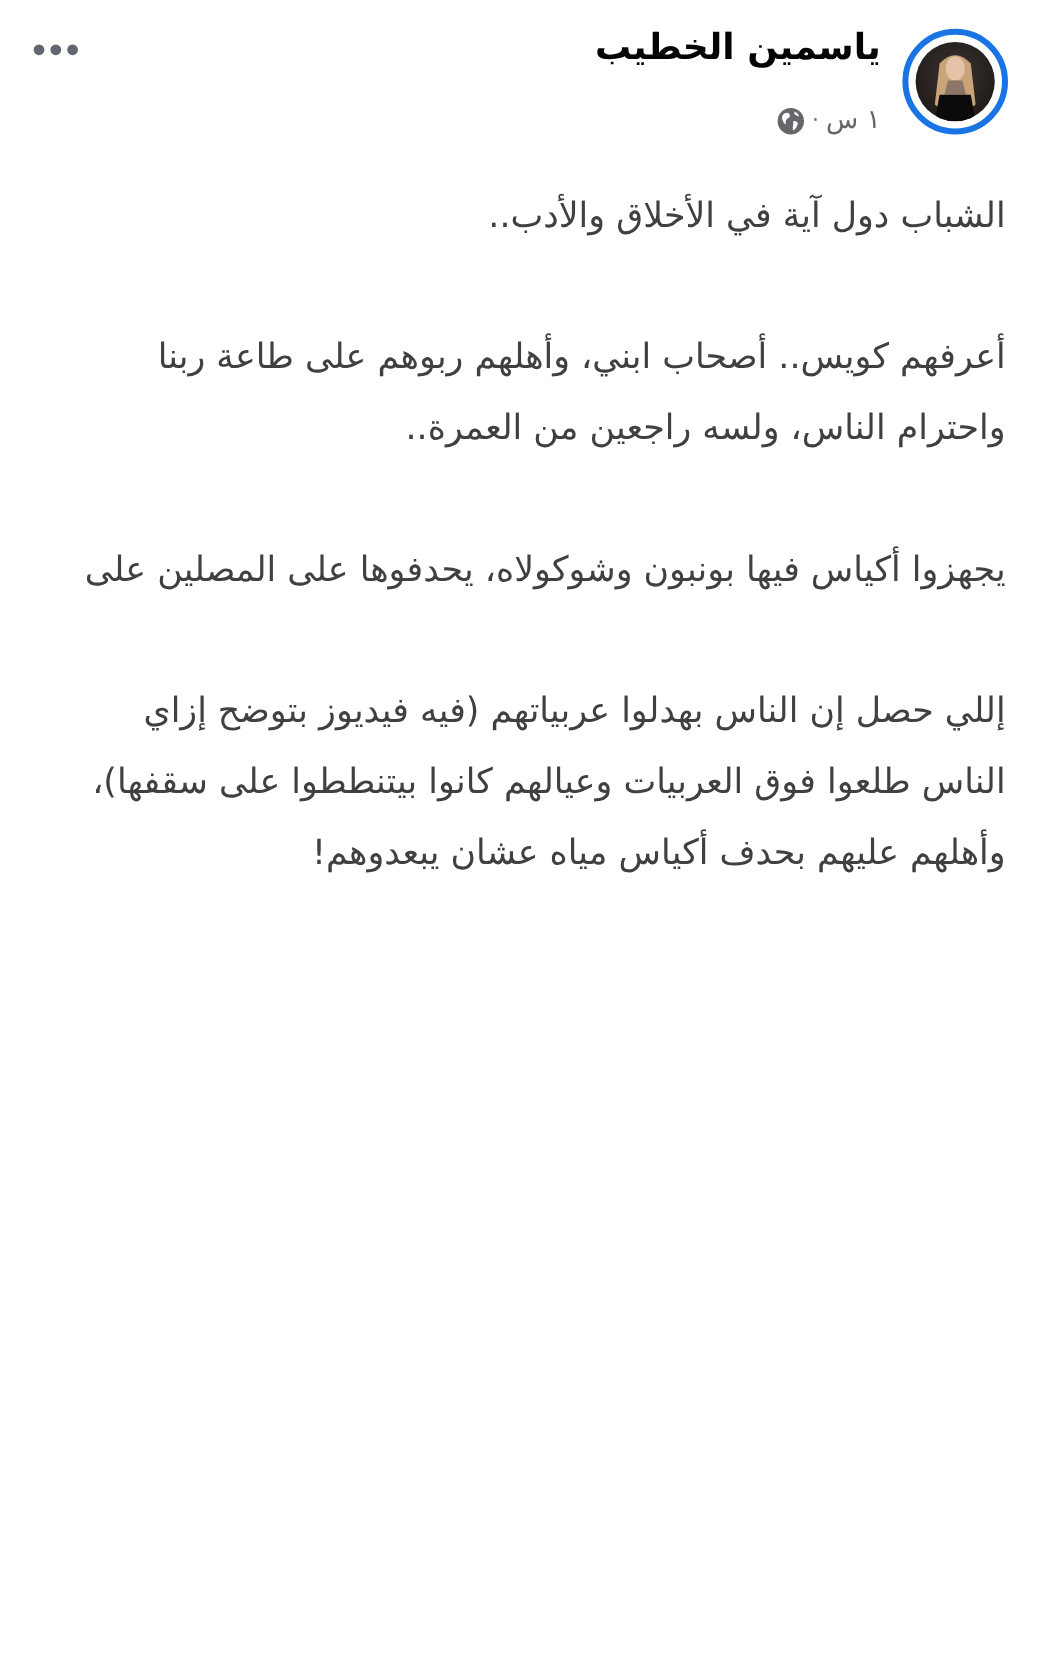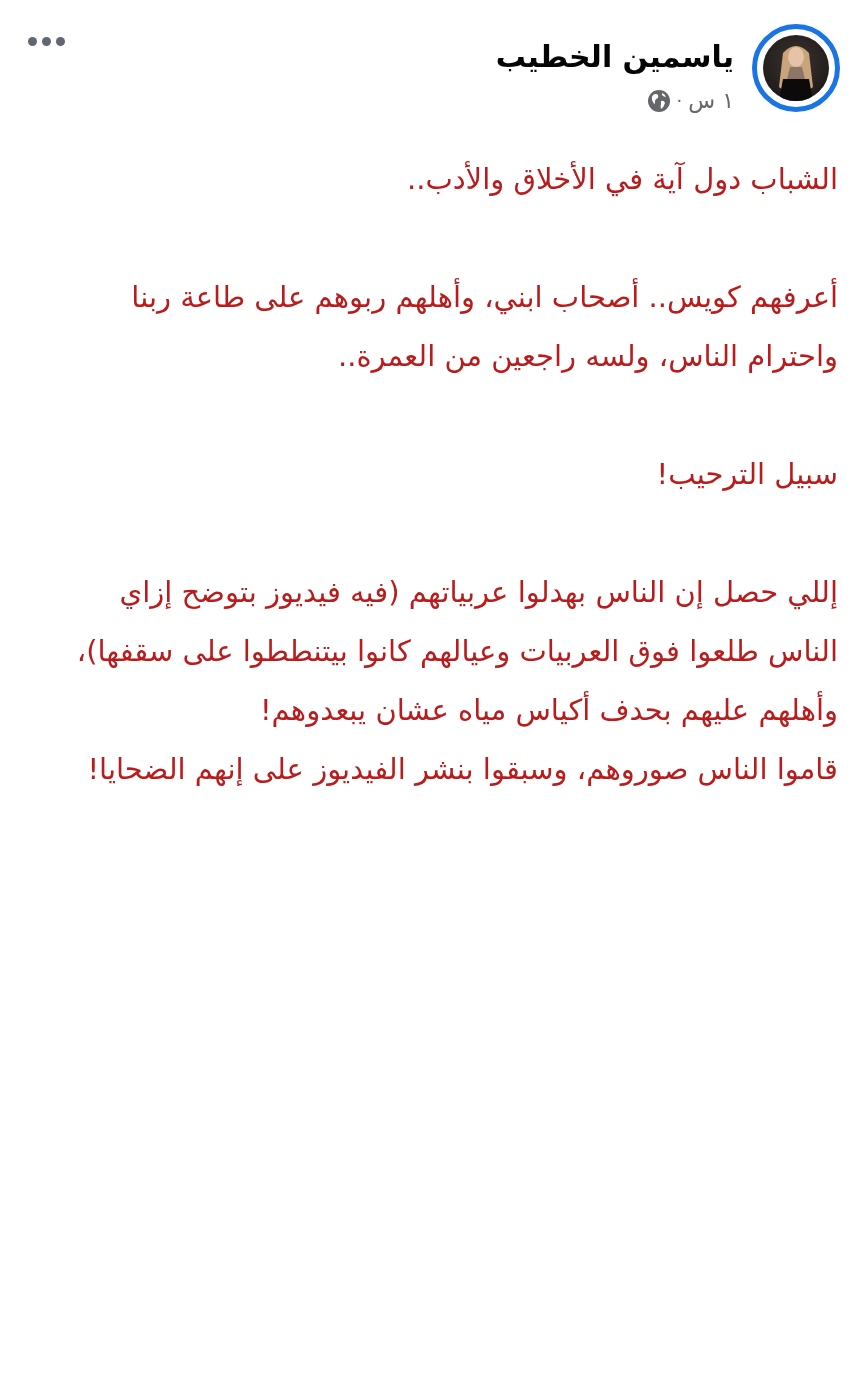--- a/index.html
+++ b/index.html
@@ -38,21 +38,21 @@
       left: 6px; top: 6px;
       width: 66px; height: 66px;
       border-radius: 50%;
       overflow: hidden;
       background: radial-gradient(circle at 50% 40%, #3a3330 0%, #221d1b 70%, #151210 100%);
     }
     .avatar svg { display: block; }
     .author-name {
       position: absolute;
       right: 132px;
-      top: 39px;
+      top: 22px;
       font-size: 30px;
       font-weight: bold;
       direction: rtl;
       color: #050505;
       white-space: nowrap;
     }
     .meta {
       position: absolute;
       right: 132px;
       top: 88px;
@@ -89,21 +89,21 @@
     
     .post-text {
       position: absolute;
       right: 28px;
       top: 150px;
       width: 830px;
       direction: rtl;
       text-align: right;
       font-size: 29px;
       line-height: 59px;
-      color: #b91c1c;
+      color: #404040;
     }
     .line {
       white-space: nowrap;
       height: 59px;
     }
     .blank { height: 59px; }
   </style>
 </head>
 <body>
 
@@ -151,27 +151,26 @@
     </div>
     <div class="blank"></div>
 
     <div>
       <div class="line">أعرفهم كويس.. أصحاب ابني، وأهلهم ربوهم على طاعة ربنا</div>
       <div class="line">واحترام الناس، ولسه راجعين من العمرة..</div>
     </div>
     <div class="blank"></div>
 
     <div>
-      <div class="line">سبيل الترحيب!</div>
+      <div class="line">يجهزوا أكياس فيها بونبون وشوكولاه، يحدفوها على المصلين على</div>
     </div>
     <div class="blank"></div>
 
     <div>
       <div class="line">إللي حصل إن الناس بهدلوا عربياتهم (فيه فيديوز بتوضح إزاي</div>
       <div class="line">الناس طلعوا فوق العربيات وعيالهم كانوا بيتنططوا على سقفها)،</div>
       <div class="line">وأهلهم عليهم بحدف أكياس مياه عشان يبعدوهم!</div>
-      <div class="line">قاموا الناس صوروهم، وسبقوا بنشر الفيديوز على إنهم الضحايا!</div>
     </div>
     <div class="blank"></div>
 
   </div>
 
 </div>
 
 </body></html>

